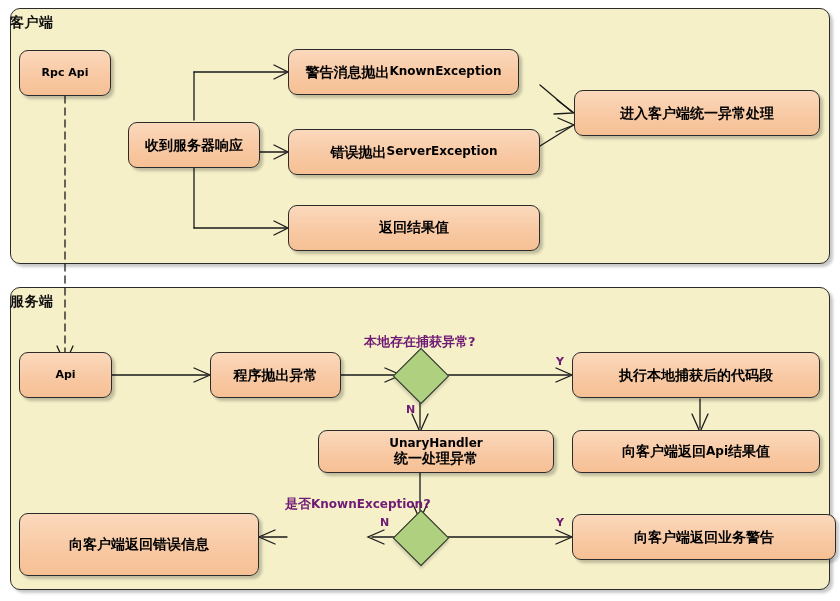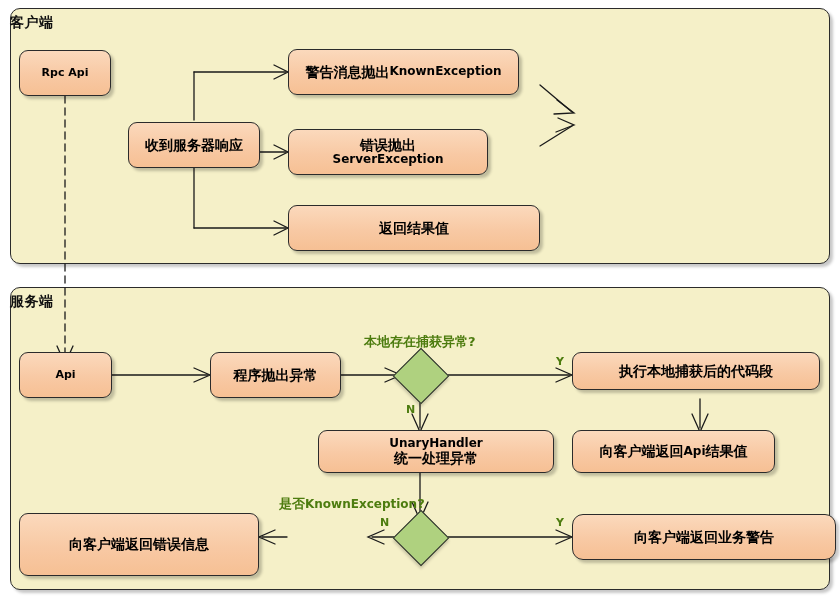--- a/index.html
+++ b/index.html
@@ -41,21 +41,21 @@
   .diamond{
     position:absolute;
     width:38px;height:38px;
     background:#AFD17F;
     border:1px solid #2b2b2b;
     transform:rotate(45deg);
     box-shadow:2px 2px 3px rgba(0,0,0,0.18);
   }
   .elabel{
     position:absolute;
-    font-size:13px;font-weight:bold;color:#4d7c0f;
+    font-size:13px;font-weight:bold;color:#701a75;
     white-space:nowrap;
   }
   .elabel.yn{font-size:11px;font-weight:bold;}
   .q-cn{font-size:13px;font-weight:bold;}
   .q-en{font-size:12px;font-weight:bold;}
 </style>
 </head>
 <body>
 
 <div id="stage">
@@ -119,55 +119,56 @@
 
   <div class="node small" style="left:19px;top:50px;width:92px;height:46px;">Rpc Api</div>
 
   <div class="node" style="left:128px;top:122px;width:132px;height:46px;">收到服务器响应</div>
 
   <div class="node" style="left:288px;top:49px;width:231px;height:46px;">
     <span>警告消息抛出</span>
       <span class="mono">KnownException</span>
   </div>
 
-  <div class="node" style="left:288px;top:129px;width:200px;height:46px;flex-direction:column;">
+  <div class="node" style="left:288px;top:129px;width:252px;height:46px;">
     <span>错误抛出</span>
       <span class="mono">ServerException</span>
   </div>
 
-  <div class="node" style="left:288px;top:205px;width:252px;height:46px;">返回结果值</div>
+  <div class="node" style="left:288px;top:205px;width:252px;height:46px;font-family:Liberation Serif, serif;">返回结果值</div>
 
+  <div class="node" style="left:574px;top:90px;width:246px;height:46px;">进入客户端统一异常处理</div>
 
   <div class="node small" style="left:19px;top:352px;width:93px;height:46px;">Api</div>
 
   <div class="node" style="left:210px;top:352px;width:131px;height:46px;">程序抛出异常</div>
 
   <div class="diamond" style="left:401px;top:356px;"></div>
   <div class="elabel q-cn" style="left:364px;top:333px;">本地存在捕获异常?</div>
   <div class="elabel yn" style="left:556px;top:355px;">Y</div>
   <div class="elabel yn" style="left:406px;top:403px;">N</div>
 
-  <div class="node" style="left:572px;top:352px;width:248px;height:38px;">执行本地捕获后的代码段</div>
+  <div class="node" style="left:572px;top:352px;width:248px;height:46px;">执行本地捕获后的代码段</div>
 
-  <div class="node" style="left:572px;top:430px;width:203px;height:43px;">
+  <div class="node" style="left:572px;top:430px;width:248px;height:43px;">
     <span>向客户端返回</span>
       <span class="mono">Api</span>
       <span>结果值</span>
   </div>
 
   <div class="node" style="left:318px;top:430px;width:236px;height:43px;flex-direction:column;">
     <span class="mono">UnaryHandler</span>
       <span>统一处理异常</span>
   </div>
 
   <div class="diamond" style="left:401px;top:518px;"></div>
-  <div class="elabel" style="left:279px;top:495px;">
+  <div class="elabel" style="left:285px;top:495px;">
     <span class="q-cn">是否</span><span class="q-en">KnownException</span><span class="q-cn">?</span>
   </div>
   <div class="elabel yn" style="left:556px;top:516px;">Y</div>
   <div class="elabel yn" style="left:380px;top:516px;">N</div>
 
 
   <div class="node" style="left:19px;top:513px;width:240px;height:63px;">向客户端返回错误信息</div>
 
-  <div class="node" style="left:572px;top:514px;width:264px;height:46px;border-radius:11px;">向客户端返回业务警告</div>
+  <div class="node" style="left:572px;top:514px;width:264px;height:46px;">向客户端返回业务警告</div>
 
 </div>
 
 </body></html>

